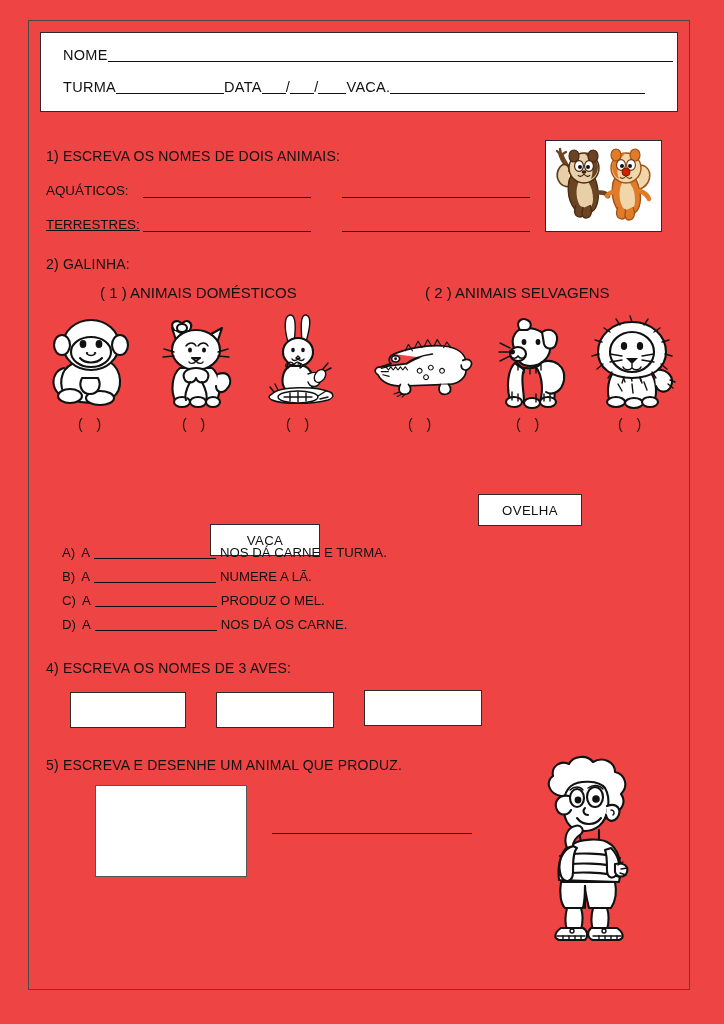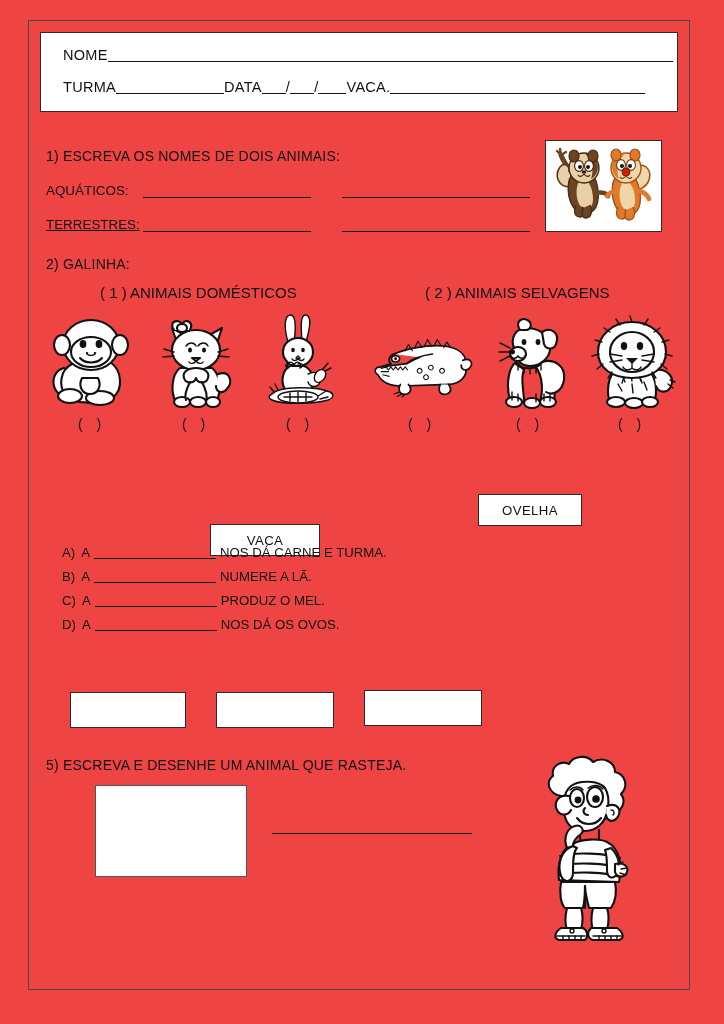--- a/index.html
+++ b/index.html
@@ -470,31 +470,35 @@
   <div class="stmt" style="top:593px;">
     <span>C)</span>
     <span class="lead" style="margin-left:6px;">A</span>
     <span class="blank"></span>
     <span>PRODUZ O MEL.</span>
   </div>
   <div class="stmt" style="top:617px;">
     <span>D)</span>
     <span class="lead" style="margin-left:6px;">A</span>
     <span class="blank"></span>
-    <span>NOS DÁ OS OVOS.</span>
-  </div>
-
+    <span>NOS DÁ OS CARNE.</span>
+  </div>
+
+  <div class="q" style="left:46px; top:660px;">
+    <span>4)</span>
+    <span>ESCREVA OS NOMES DE 3 AVES:</span>
+  </div>
 
   <div class="bird-box" style="left:70px; top:692px; width:116px;"></div>
   <div class="bird-box" style="left:216px; top:692px; width:118px;"></div>
   <div class="bird-box" style="left:364px; top:690px; width:118px;"></div>
 
   <div class="q" style="left:46px; top:757px;">
     <span>5)</span>
-    <span>ESCREVA E DESENHE UM ANIMAL QUE RASTEJA.</span>
+    <span>ESCREVA E DESENHE UM ANIMAL QUE PRODUZ.</span>
   </div>
 
   <div class="draw-box"></div>
   <div class="answer-line" style="left:272px; top:833px; width:200px;"></div>
 
   <div class="boy-wrap">
     <svg width="150" height="190" viewBox="0 0 150 190">
 
       <path class="wht" d="M46 44 C34 42 30 30 38 24 C36 14 46 8 54 12 C58 4 72 2 78 10 C88 4 100 10 100 20 C110 22 114 34 106 42 C112 50 106 62 96 60 C94 68 82 70 76 64 C68 70 56 66 54 58 C46 60 42 52 46 44 Z"></path>
 

